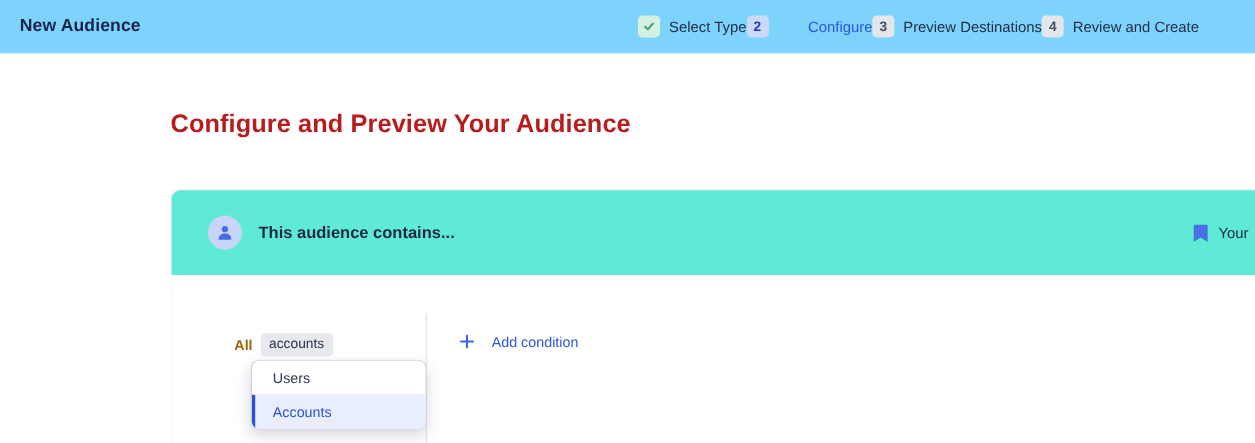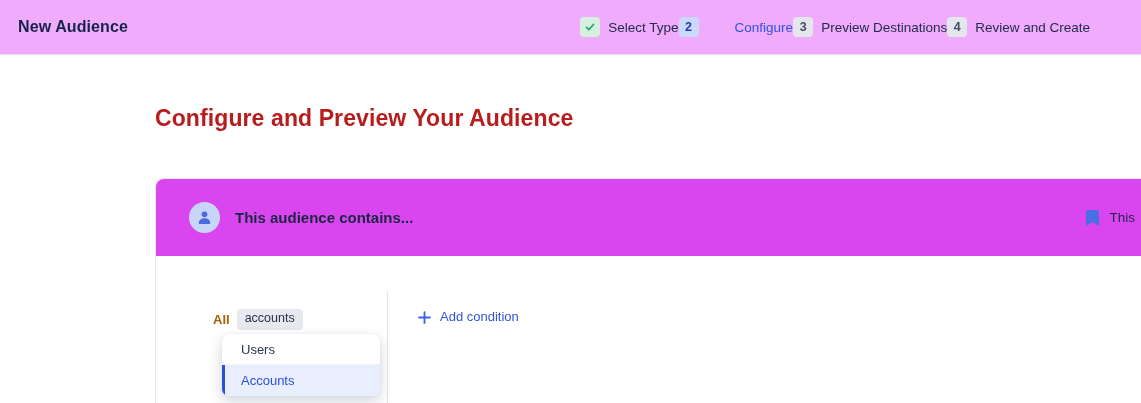--- a/index.html
+++ b/index.html
@@ -7,21 +7,21 @@
   body {
     width:1141px; height:403px; overflow:hidden;
     background:#ffffff;
     font-family:"Liberation Sans", sans-serif;
     color:#1b2644;
   }
 
   
   .topbar {
     display:flex; align-items:center;
-    height:55px; background:#f0abfc;
+    height:49px; background:#7dd3fc;
     border-bottom:1px solid #e5e8f0;
     padding:0 51px 0 18px;
     text-align:center;
   }
   .topbar-title { font-size:16px; font-weight:700; color:#16244a; letter-spacing:.1px; }
   .stepper { margin-left:auto; display:flex; align-items:center; }
   .step { display:flex; align-items:center; gap:8px; cursor:pointer; }
   .badge {
     width:20px; height:20px; border-radius:4px; flex:0 0 auto;
     display:flex; align-items:center; justify-content:center;
@@ -39,21 +39,21 @@
     margin:0; font-size:23px; line-height:27px;
     font-weight:700; color:#b91c1c; letter-spacing:.1px;
   }
 
   .panel {
     margin-top:46px; width:986px; height:233px;
     border:1px solid #e5e9f2; border-right:none; border-bottom:none;
     border-radius:8px 0 0 0;
   }
   .panel-header {
-    height:77px; background:#d946ef; border-radius:8px 0 0 0;
+    height:77px; background:#5eead4; border-radius:8px 0 0 0;
     display:flex; align-items:center;
     padding:0 6px 0 33px;
   }
   .avatar {
     width:31px; height:31px; border-radius:50%;
     background:#c7d5f8;
     display:flex; align-items:center; justify-content:center;
   }
   .panel-title { margin:0 0 0 15px; font-size:15px; font-weight:700; color:#1b2742; }
   .docs {
@@ -71,27 +71,27 @@
   }
   .quantifier { font-size:13px; font-weight:700; color:#a16207; }
   .entity-pill {
     background:#e7e9ee; border:none; border-radius:4px;
     padding:3px 8px 4px; font-size:12.5px; color:#2a3148;
     font-family:inherit; cursor:pointer; line-height:1.1;
   }
 
   .add-condition {
     position:absolute; left:262px; top:53px;
-    display:flex; align-items:flex-end; gap:9px;
+    display:flex; align-items:center; gap:16px;
     background:none; border:none; padding:0;
     color:#2f55dd; font-size:13px; font-family:inherit; cursor:pointer;
   }
 
   .dropdown {
-    position:absolute; left:66px; top:78px; width:158px; z-index:5;
+    position:absolute; left:73px; top:78px; width:158px; z-index:5;
     background:#fff; border-radius:7px; overflow:hidden;
     box-shadow:0 5px 14px rgba(25,39,80,.20), 0 0 1px rgba(25,39,80,.18);
   }
   .option {
     height:31px; display:flex; align-items:center;
     padding-left:19px; font-size:13px; color:#2b3650; cursor:pointer;
     border-bottom:1px solid #f1f3f7;
   }
   .option:last-child { border-bottom:none; }
   .option.selected {
@@ -145,21 +145,21 @@
             <circle cx="12" cy="7.5" r="4"></circle>
             <path d="M12 13c-4.6 0-8 2.6-8 6.5V21h16v-1.5c0-3.9-3.4-6.5-8-6.5z"></path>
           </svg>
         </span>
         <h2 class="panel-title">This audience contains...</h2>
 
         <button class="docs">
           <svg width="13" height="16" viewBox="0 0 13 16" fill="#4a6fe5" aria-hidden="true">
             <path d="M1.5 0h10A1.5 1.5 0 0 1 13 1.5V16l-6.5-4L0 16V1.5A1.5 1.5 0 0 1 1.5 0z"></path>
           </svg>
-          <span>This</span>
+          <span>Your</span>
         </button>
       </div>
 
       <div class="panel-body">
         <div class="v-divider"></div>
 
         <div class="all-row">
           <span class="quantifier">All</span>
           <button class="entity-pill">accounts</button>
         </div>

